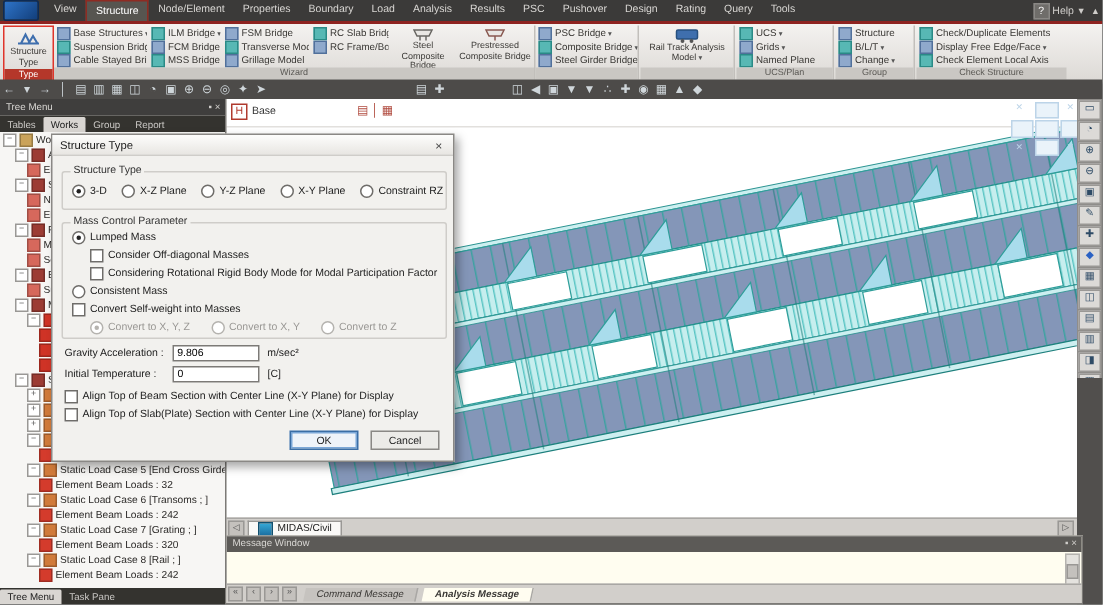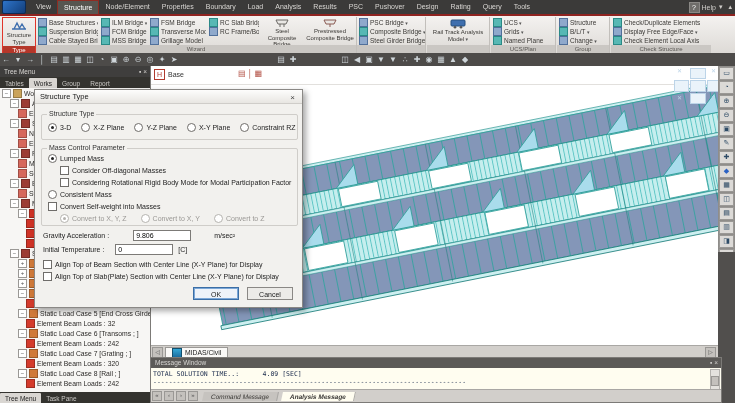--- a/index.html
+++ b/index.html
@@ -466,22 +466,20 @@
   </div>
 
   <div id="msgwin" class="abs">
     <div id="msghdr">
       <span>Message Window</span>
       <span class="hbtns">
         <span>▪</span>
         <span>×</span>
       </span>
     </div>
-    <div id="msgbody"><span>TOTAL SOLUTION TIME..:      4.09 [SEC]</span>
-<span>--------------------------------------------------------------------------------</span></div>
     <div id="msgvscroll">
         <div class="thumb"></div>
       </div>
     <div id="msgtabs">
       <span class="nav">«</span>
       <span class="nav">‹</span>
       <span class="nav">›</span>
       <span class="nav">»</span>
       <span class="msgtab">Command Message</span>
       <span class="msgtab active">Analysis Message</span>
@@ -719,21 +717,21 @@
             <span class="rdot"></span>
             <span>Convert to X, Y</span>
           </span>
         <span class="radio dim">
             <span class="rdot"></span>
             <span>Convert to Z</span>
           </span>
       </div>
     </div>
 
-    <div class="dlgrow" style="left:8px;top:140px;gap:18px;">
+    <div class="dlgrow" style="left:8px;top:140px;">
       <span>Gravity Acceleration :</span>
       <input class="dinput" value="9.806" style="">
       <span>m/sec²</span>
     </div>
     <div class="dlgrow" style="left:8px;top:154px;">
       <span>Initial Temperature :</span>
       <input class="dinput" style="margin-left: 11px;" value="0">
       <span>[C]</span>
     </div>
 

